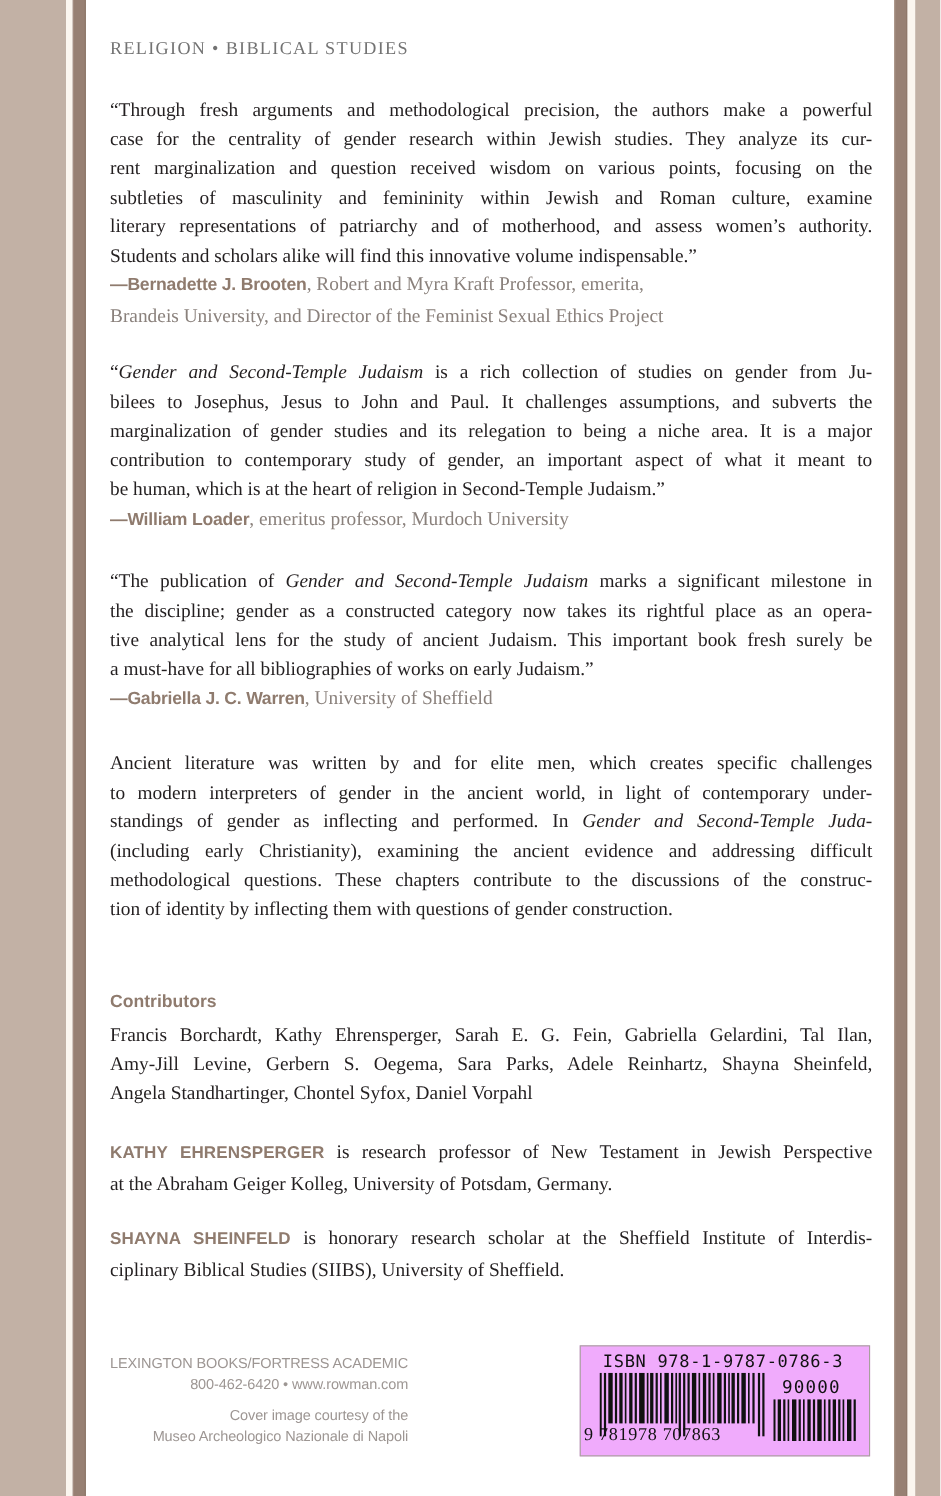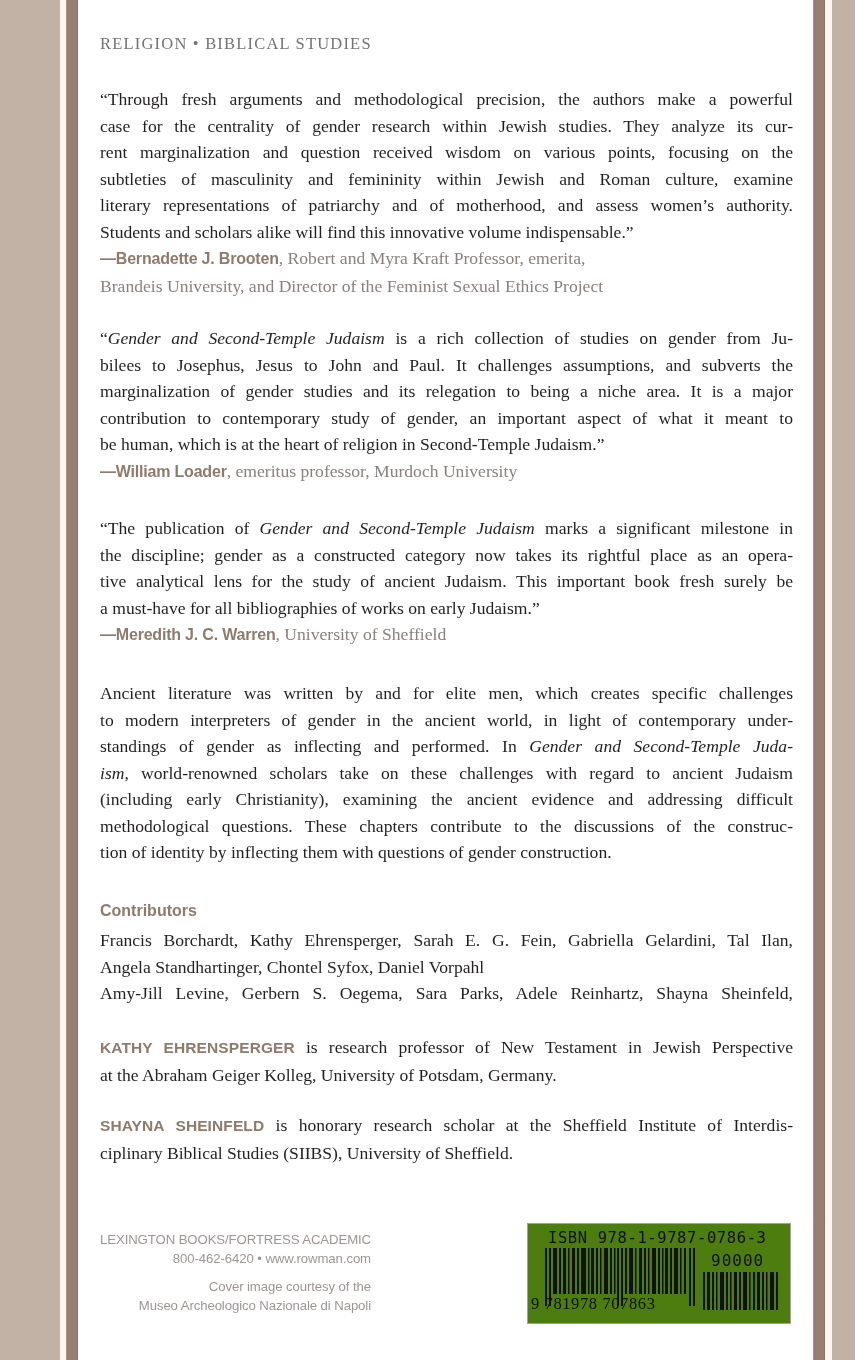--- a/index.html
+++ b/index.html
@@ -59,21 +59,21 @@
     .publisher {
       position: absolute; left: 0; top: 1230px;
       font-family: "Liberation Sans", "DejaVu Sans", sans-serif;
       font-size: 13.2px; line-height: 19px; color: #9d9693; letter-spacing: -0.1px; text-align: right;
     }
     .publisher .gap { height: 9px; }
 
     .barcode-box {
       position: absolute; left: 427px; top: 1223px;
       width: 264px; height: 101px;
-      background: #4d7c0f; border: 1.5px solid #a7a09c; box-sizing: border-box;
+      background: #f0abfc; border: 1.5px solid #a7a09c; box-sizing: border-box;
     }
     .isbn-label {
       position: absolute; left: 20px; top: 5px;
       font-family: "DejaVu Sans Mono", "Liberation Mono", monospace;
       font-size: 15.5px; letter-spacing: 0.6px; color: #111;
       white-space: nowrap;
     }
     .price-code {
       position: absolute; left: 183px; top: 27px;
       font-family: "DejaVu Sans Mono", "Liberation Mono", monospace;
@@ -125,38 +125,37 @@
     <span class="line"><span class="name">—William Loader</span><span>, emeritus professor, Murdoch University</span></span>
   </div>
 
   <div class="para" style="top:515px;">
     <span class="line"><span>“The publication of </span><i>Gender and Second-Temple Judaism</i><span> marks a significant milestone in</span></span>
     <span class="line">the discipline; gender as a constructed category now takes its rightful place as an opera-</span>
     <span class="line">tive analytical lens for the study of ancient Judaism. This important book fresh surely be</span>
     <span class="line last">a must-have for all bibliographies of works on early Judaism.”</span>
   </div>
   <div class="attrib" style="top:621px;">
-    <span class="line"><span class="name">—Meredith J. C. Warren</span><span>, University of Sheffield</span></span>
+    <span class="line"><span class="name">—Gabriella J. C. Warren</span><span>, University of Sheffield</span></span>
   </div>
 
   <div class="para" style="top:680px;">
     <span class="line">Ancient literature was written by and for elite men, which creates specific challenges</span>
     <span class="line">to modern interpreters of gender in the ancient world, in light of contemporary under-</span>
     <span class="line"><span>standings of gender as inflecting and performed. In </span><i>Gender and Second-Temple Juda-</i></span>
-    <span class="line"><i>ism</i><span>, world-renowned scholars take on these challenges with regard to ancient Judaism</span></span>
     <span class="line">(including early Christianity), examining the ancient evidence and addressing difficult</span>
     <span class="line">methodological questions. These chapters contribute to the discussions of the construc-</span>
     <span class="line last">tion of identity by inflecting them with questions of gender construction.</span>
   </div>
 
   <div class="heading" style="top:902px;">Contributors</div>
   <div class="para" style="top:927px;">
     <span class="line">Francis Borchardt, Kathy Ehrensperger, Sarah E. G. Fein, Gabriella Gelardini, Tal Ilan,</span>
+    <span class="line">Amy-Jill Levine, Gerbern S. Oegema, Sara Parks, Adele Reinhartz, Shayna Sheinfeld,</span>
     <span class="line last">Angela Standhartinger, Chontel Syfox, Daniel Vorpahl</span>
-    <span class="line">Amy-Jill Levine, Gerbern S. Oegema, Sara Parks, Adele Reinhartz, Shayna Sheinfeld,</span>
   </div>
 
   <div class="para" style="top:1034px;">
     <span class="line"><span class="bio-name">KATHY EHRENSPERGER</span><span> is research professor of New Testament in Jewish Perspective</span></span>
     <span class="line last">at the Abraham Geiger Kolleg, University of Potsdam, Germany.</span>
   </div>
   <div class="para" style="top:1112px;">
     <span class="line"><span class="bio-name">SHAYNA SHEINFELD</span><span> is honorary research scholar at the Sheffield Institute of Interdis-</span></span>
     <span class="line last">ciplinary Biblical Studies (SIIBS), University of Sheffield.</span>
   </div>

